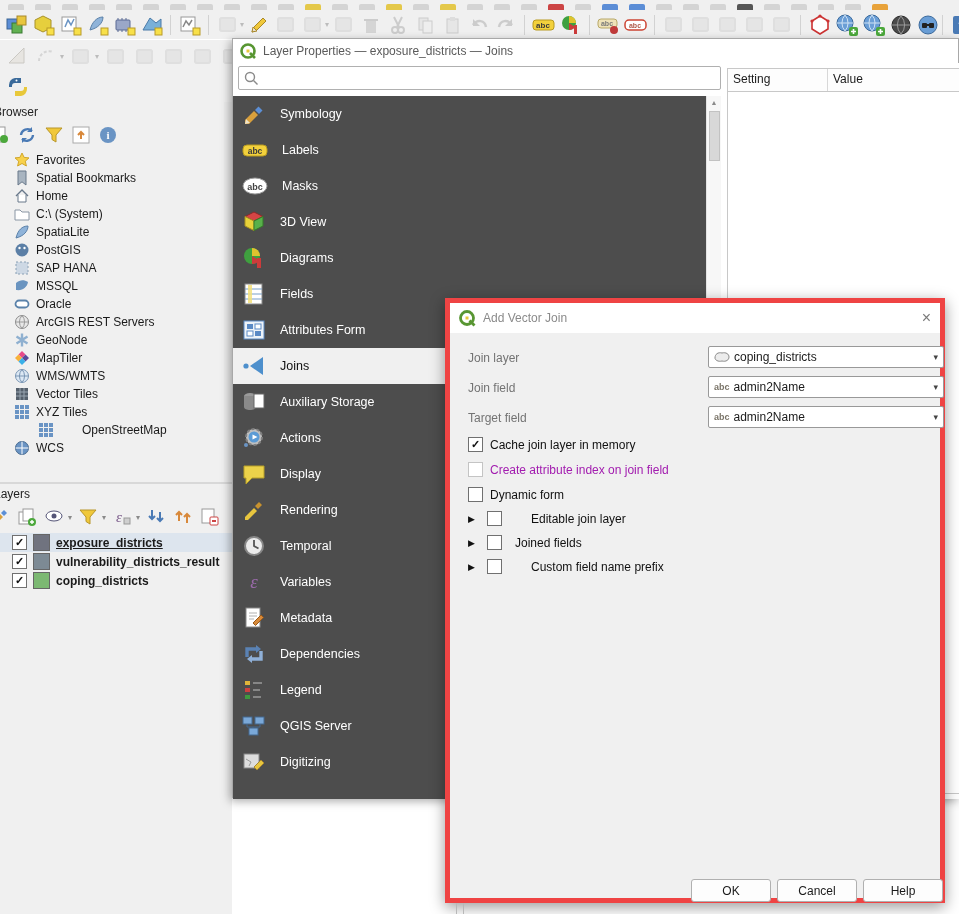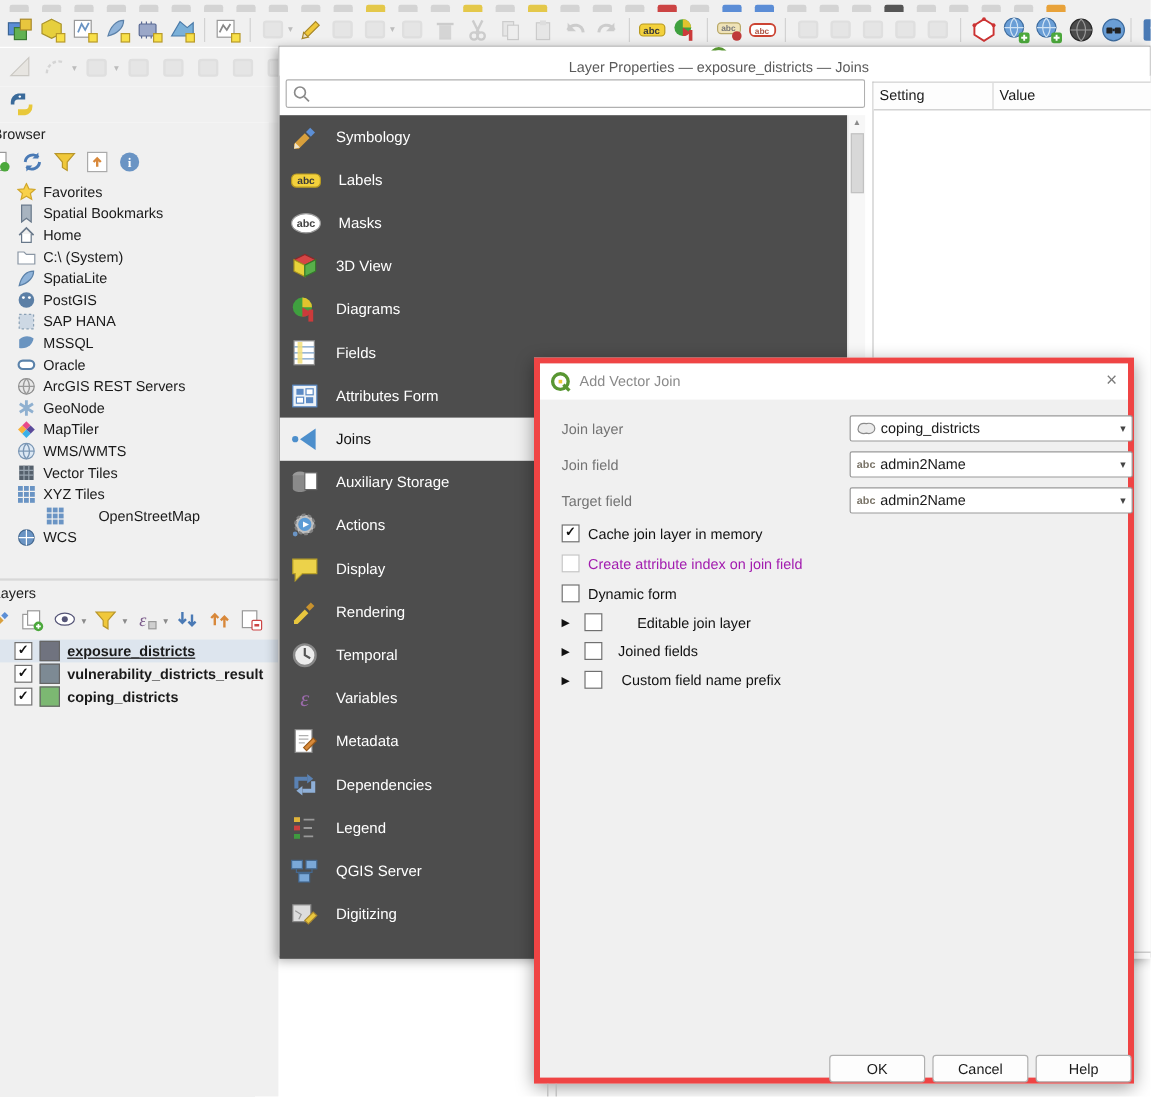--- a/index.html
+++ b/index.html
@@ -29,21 +29,21 @@
   .trow .tlabel{white-space:nowrap;}
   .lrow{display:flex;align-items:center;height:19px;gap:6px;padding-left:12px;}
   .lrow.sel{background:#dde5ee;}
   .lname{font-weight:bold;white-space:nowrap;}
   .lrow.sel .lname{text-decoration:underline;}
   .cbx{width:13px;height:13px;background:#fff;border:1px solid #707070;display:flex;align-items:center;justify-content:center;font-size:11px;font-weight:bold;line-height:1;color:#111;flex:0 0 auto;}
   .swatch{width:15px;height:15px;border:1px solid #666;flex:0 0 auto;}
   
   #lp{position:absolute;left:232px;top:38px;width:727px;height:760px;background:#fff;
       box-shadow:-2px 3px 9px rgba(0,0,0,.35);border:1px solid #a8a8a8;box-sizing:border-box;}
-  .lp-titlebar{height:24px;display:flex;align-items:center;gap:7px;padding-left:7px;background:#fff;flex-direction:column;}
+  .lp-titlebar{height:24px;display:flex;align-items:center;gap:7px;padding-left:7px;background:#fff;}
   .lp-title{color:#5a5a5a;}
   .lp-search{position:absolute;left:5px;top:27px;width:483px;height:24px;box-sizing:border-box;border:1px solid #b0b0b0;border-radius:2px;background:#fff;}
   .lp-search svg{position:absolute;left:5px;top:4px;}
   .lp-search input{position:absolute;left:24px;top:1px;width:450px;height:20px;border:none;outline:none;font:inherit;background:transparent;}
   .lp-side{position:absolute;left:0;top:57px;width:473px;height:703px;background:#4d4d4d;overflow:hidden;}
   .side-item{height:36px;display:flex;align-items:center;gap:14px;padding-left:9px;color:#fff;font-size:12.5px;cursor:default;}
   .side-item.selected{background:#f0f0f0;color:#111;}
   .side-item svg{flex:0 0 auto;}
   .lp-scroll{position:absolute;left:473px;top:57px;width:15px;height:703px;background:#f7f7f7;border-left:1px solid #e4e4e4;box-sizing:border-box;}
   .lp-scroll .sup{display:block;text-align:center;font-size:7px;color:#8a8a8a;padding-top:3px;}
@@ -805,21 +805,21 @@
       <span class="lbl" style="margin-left:22px">Editable join layer</span>
     </div>
     <div class="chkrow" style="left:18px;top:232px">
       <span class="exp">▶</span>
       <span class="cbx"></span>
       <span class="lbl" style="margin-left:6px">Joined fields</span>
     </div>
     <div class="chkrow" style="left:18px;top:256px">
       <span class="exp">▶</span>
       <span class="cbx"></span>
-      <span class="lbl" style="margin-left:9px">Custom field name prefix</span>
+      <span class="lbl" style="margin-left:22px">Custom field name prefix</span>
     </div>
 
     <div class="btn" style="left:241px">OK</div>
     <div class="btn" style="left:327px">Cancel</div>
     <div class="btn" style="left:413px">Help</div>
   </div>
 
   <div class="bottom-lines">
     <span style="left:456px"></span>
       <span style="left:463px"></span>

